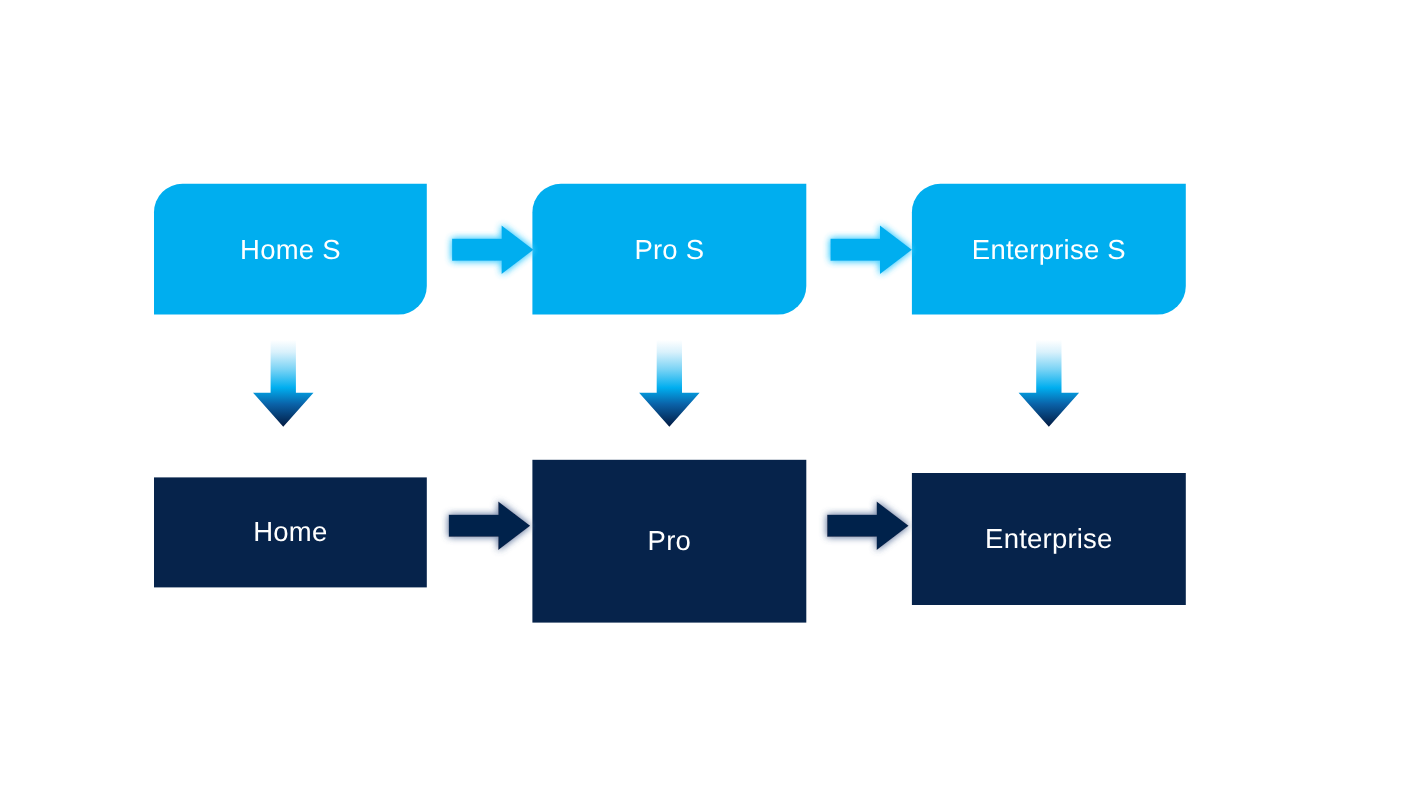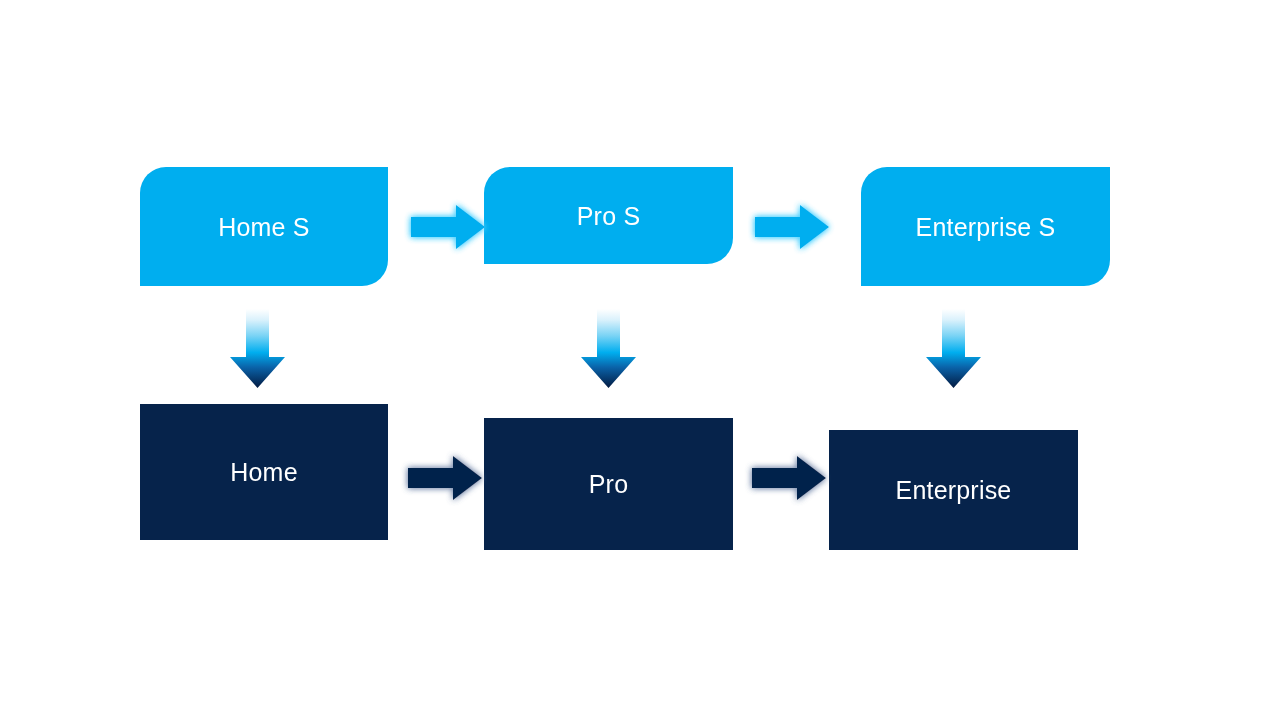--- a/index.html
+++ b/index.html
@@ -60,33 +60,33 @@
 </style>
 </head>
 <body>
 
 <div id="canvas">
 
   <div class="node node-top" style="left:140px; top:167px; width:248px; height:119px;">
     <span class="node-label">Home S</span>
   </div>
 
-  <div class="node node-top" style="left:484px; top:167px; width:249px; height:97px;">
+  <div class="node node-top" style="left:484px; top:167px; width:249px; height:119px;">
     <span class="node-label">Pro S</span>
   </div>
 
-  <div class="node node-top" style="left:829px; top:167px; width:249px; height:119px;margin-left:32px;">
+  <div class="node node-top" style="left:829px; top:167px; width:249px; height:119px;">
     <span class="node-label">Enterprise S</span>
   </div>
 
-  <div class="node node-bottom" style="left:140px; top:404px; width:248px; height:136px;justify-content:center;">
+  <div class="node node-bottom" style="left:140px; top:434px; width:248px; height:100px;justify-content:center;">
     <span class="node-label">Home</span>
   </div>
 
-  <div class="node node-bottom" style="left:484px; top:418px; width:249px; height:132px;">
+  <div class="node node-bottom" style="left:484px; top:418px; width:249px; height:148px;">
     <span class="node-label">Pro</span>
   </div>
 
   <div class="node node-bottom" style="left:829px; top:430px; width:249px; height:120px;">
     <span class="node-label">Enterprise</span>
   </div>
 
   <svg width="0" height="0" style="position:absolute;left:-9999px;top:-9999px;" aria-hidden="true">
     <defs>
       <filter id="glow-cyan" x="-60%" y="-60%" width="220%" height="220%">

